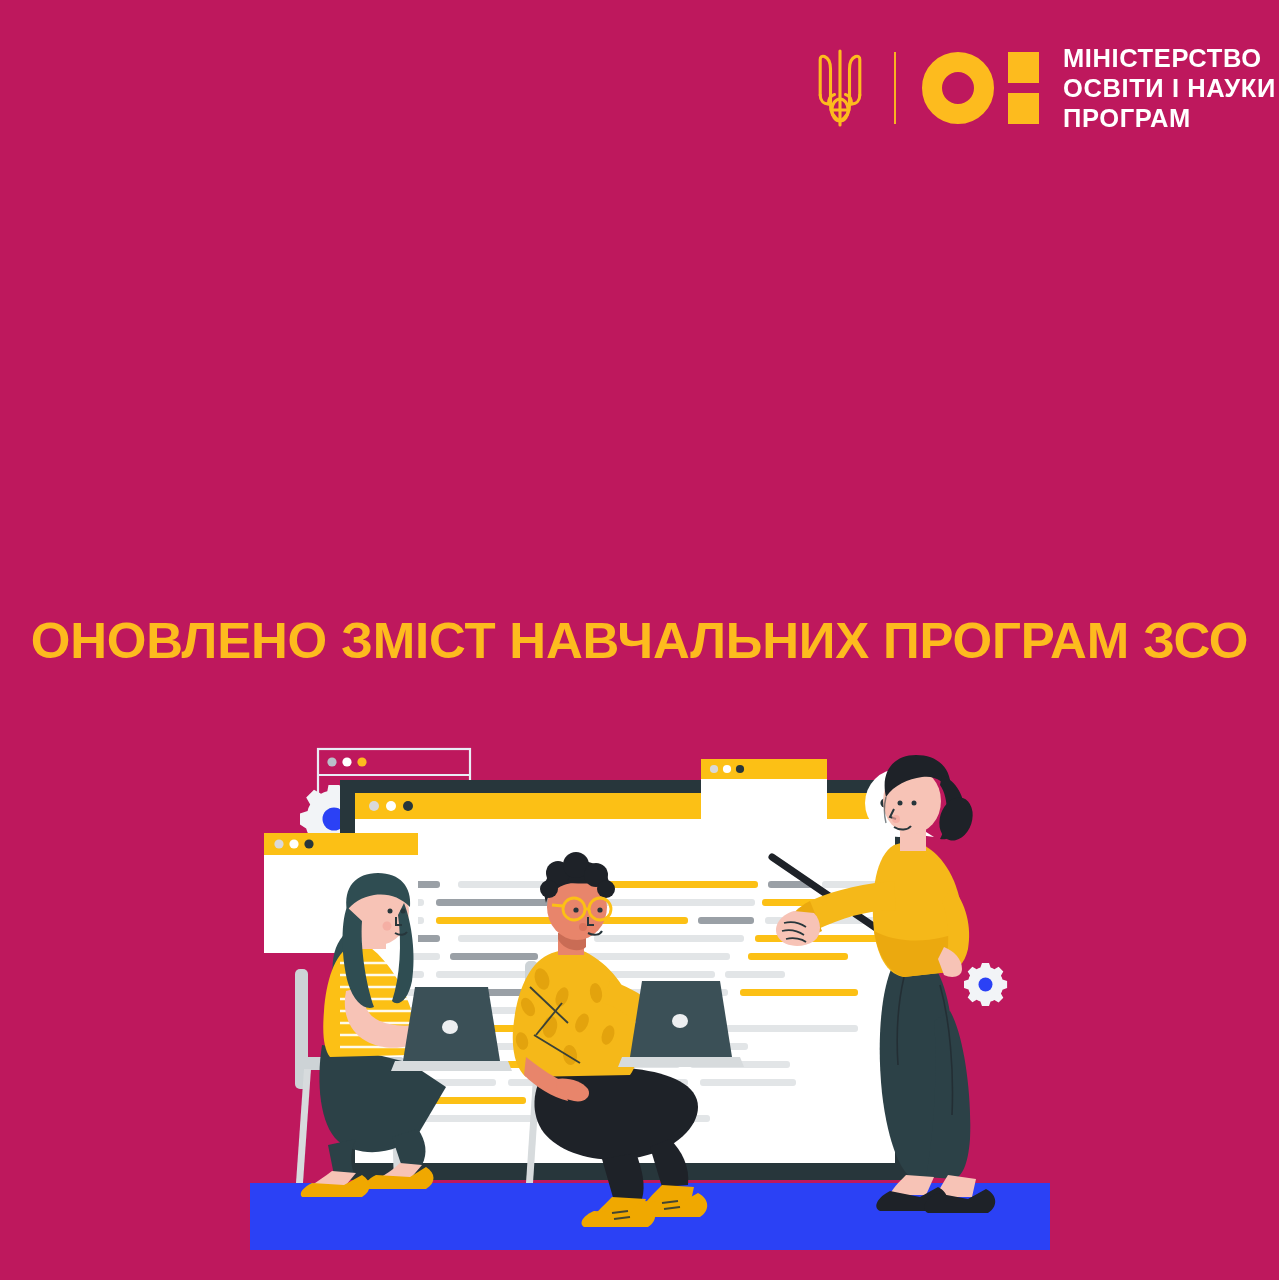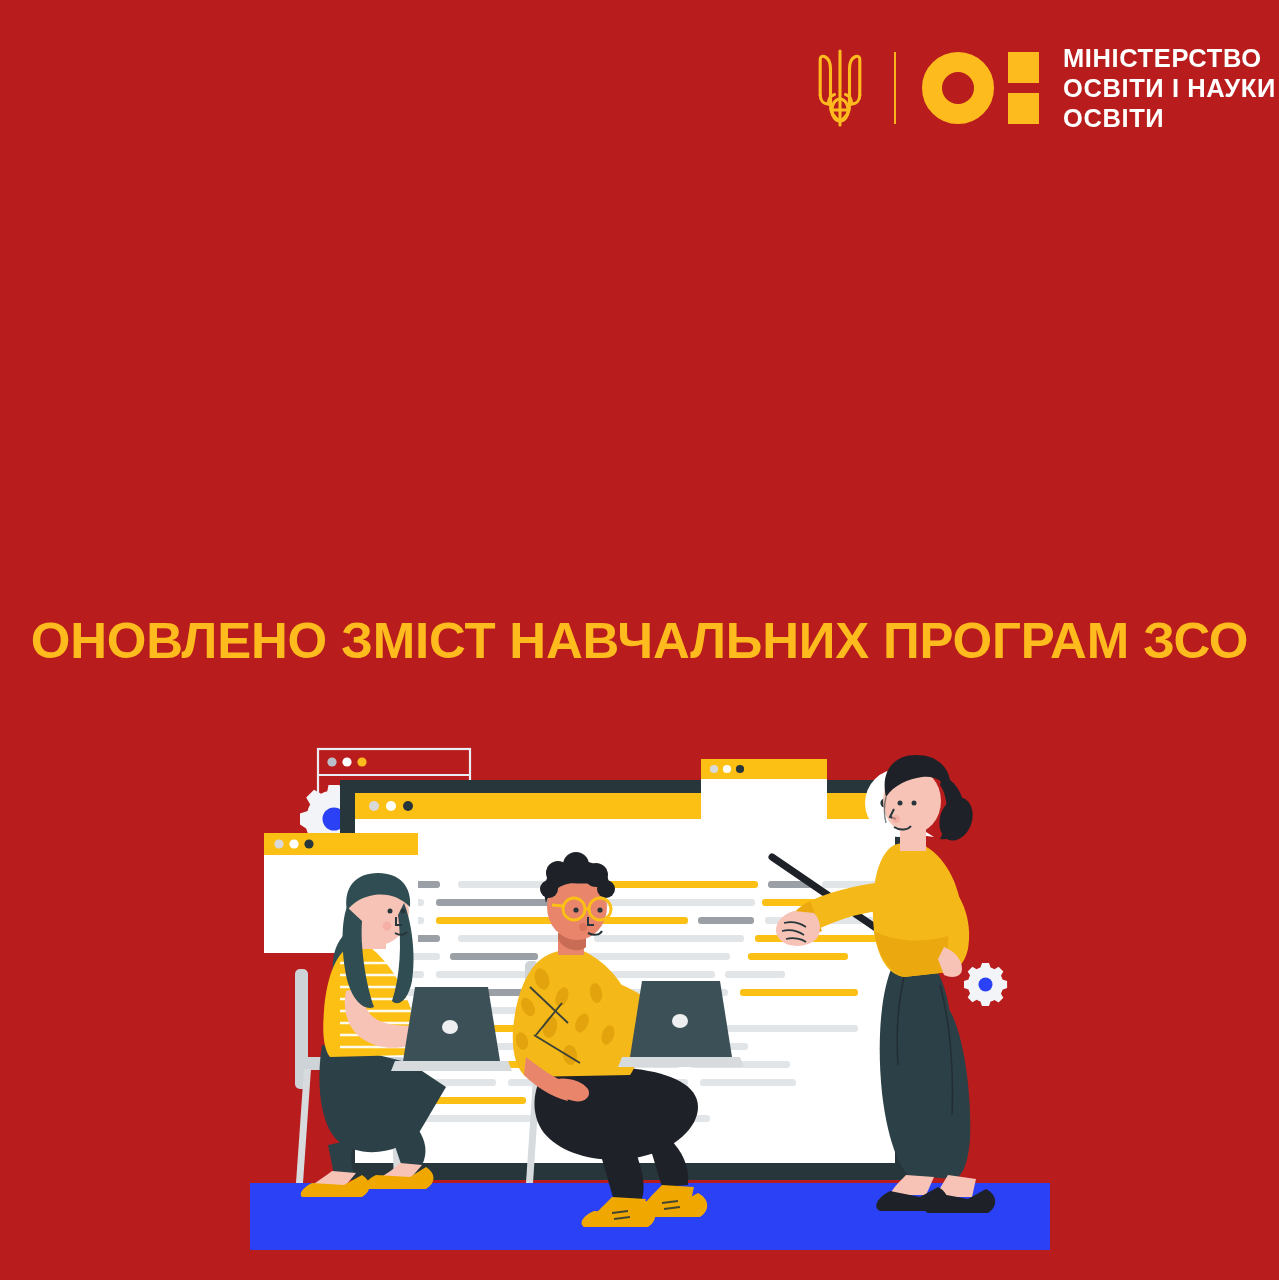--- a/index.html
+++ b/index.html
@@ -11,21 +11,21 @@
     width: 1279px;
     height: 1280px;
     overflow: hidden;
     background: #2B41F5;
     font-family: "Liberation Sans", sans-serif;
     position: relative;
   }
   #poster {
     position: absolute;
     inset: 0;
-    background: #b91c1c;
+    background: #be185d;
   }
 
   
   .logo-block {
     position: absolute;
     top: 38px;
     left: 812px;
     width: 430px;
     height: 100px;
     display: flex;
@@ -135,21 +135,21 @@
       <div class="ring"></div>
       <div class="squares">
         <i></i>
         <i></i>
       </div>
     </div>
 
     <div class="logo-text">
       <div>МІНІСТЕРСТВО</div>
       <div>ОСВІТИ І НАУКИ</div>
-      <div>ОСВІТИ</div>
+      <div>ПРОГРАМ</div>
     </div>
   </div>
 
   <div class="headline">ОНОВЛЕНО ЗМІСТ НАВЧАЛЬНИХ ПРОГРАМ ЗСО</div>
 
   <div class="illustration">
     <svg viewBox="0 0 800 515" width="800" height="515">
       <defs>
         <clipPath id="boardClip">
           <rect x="105" y="58" width="540" height="370"></rect>

